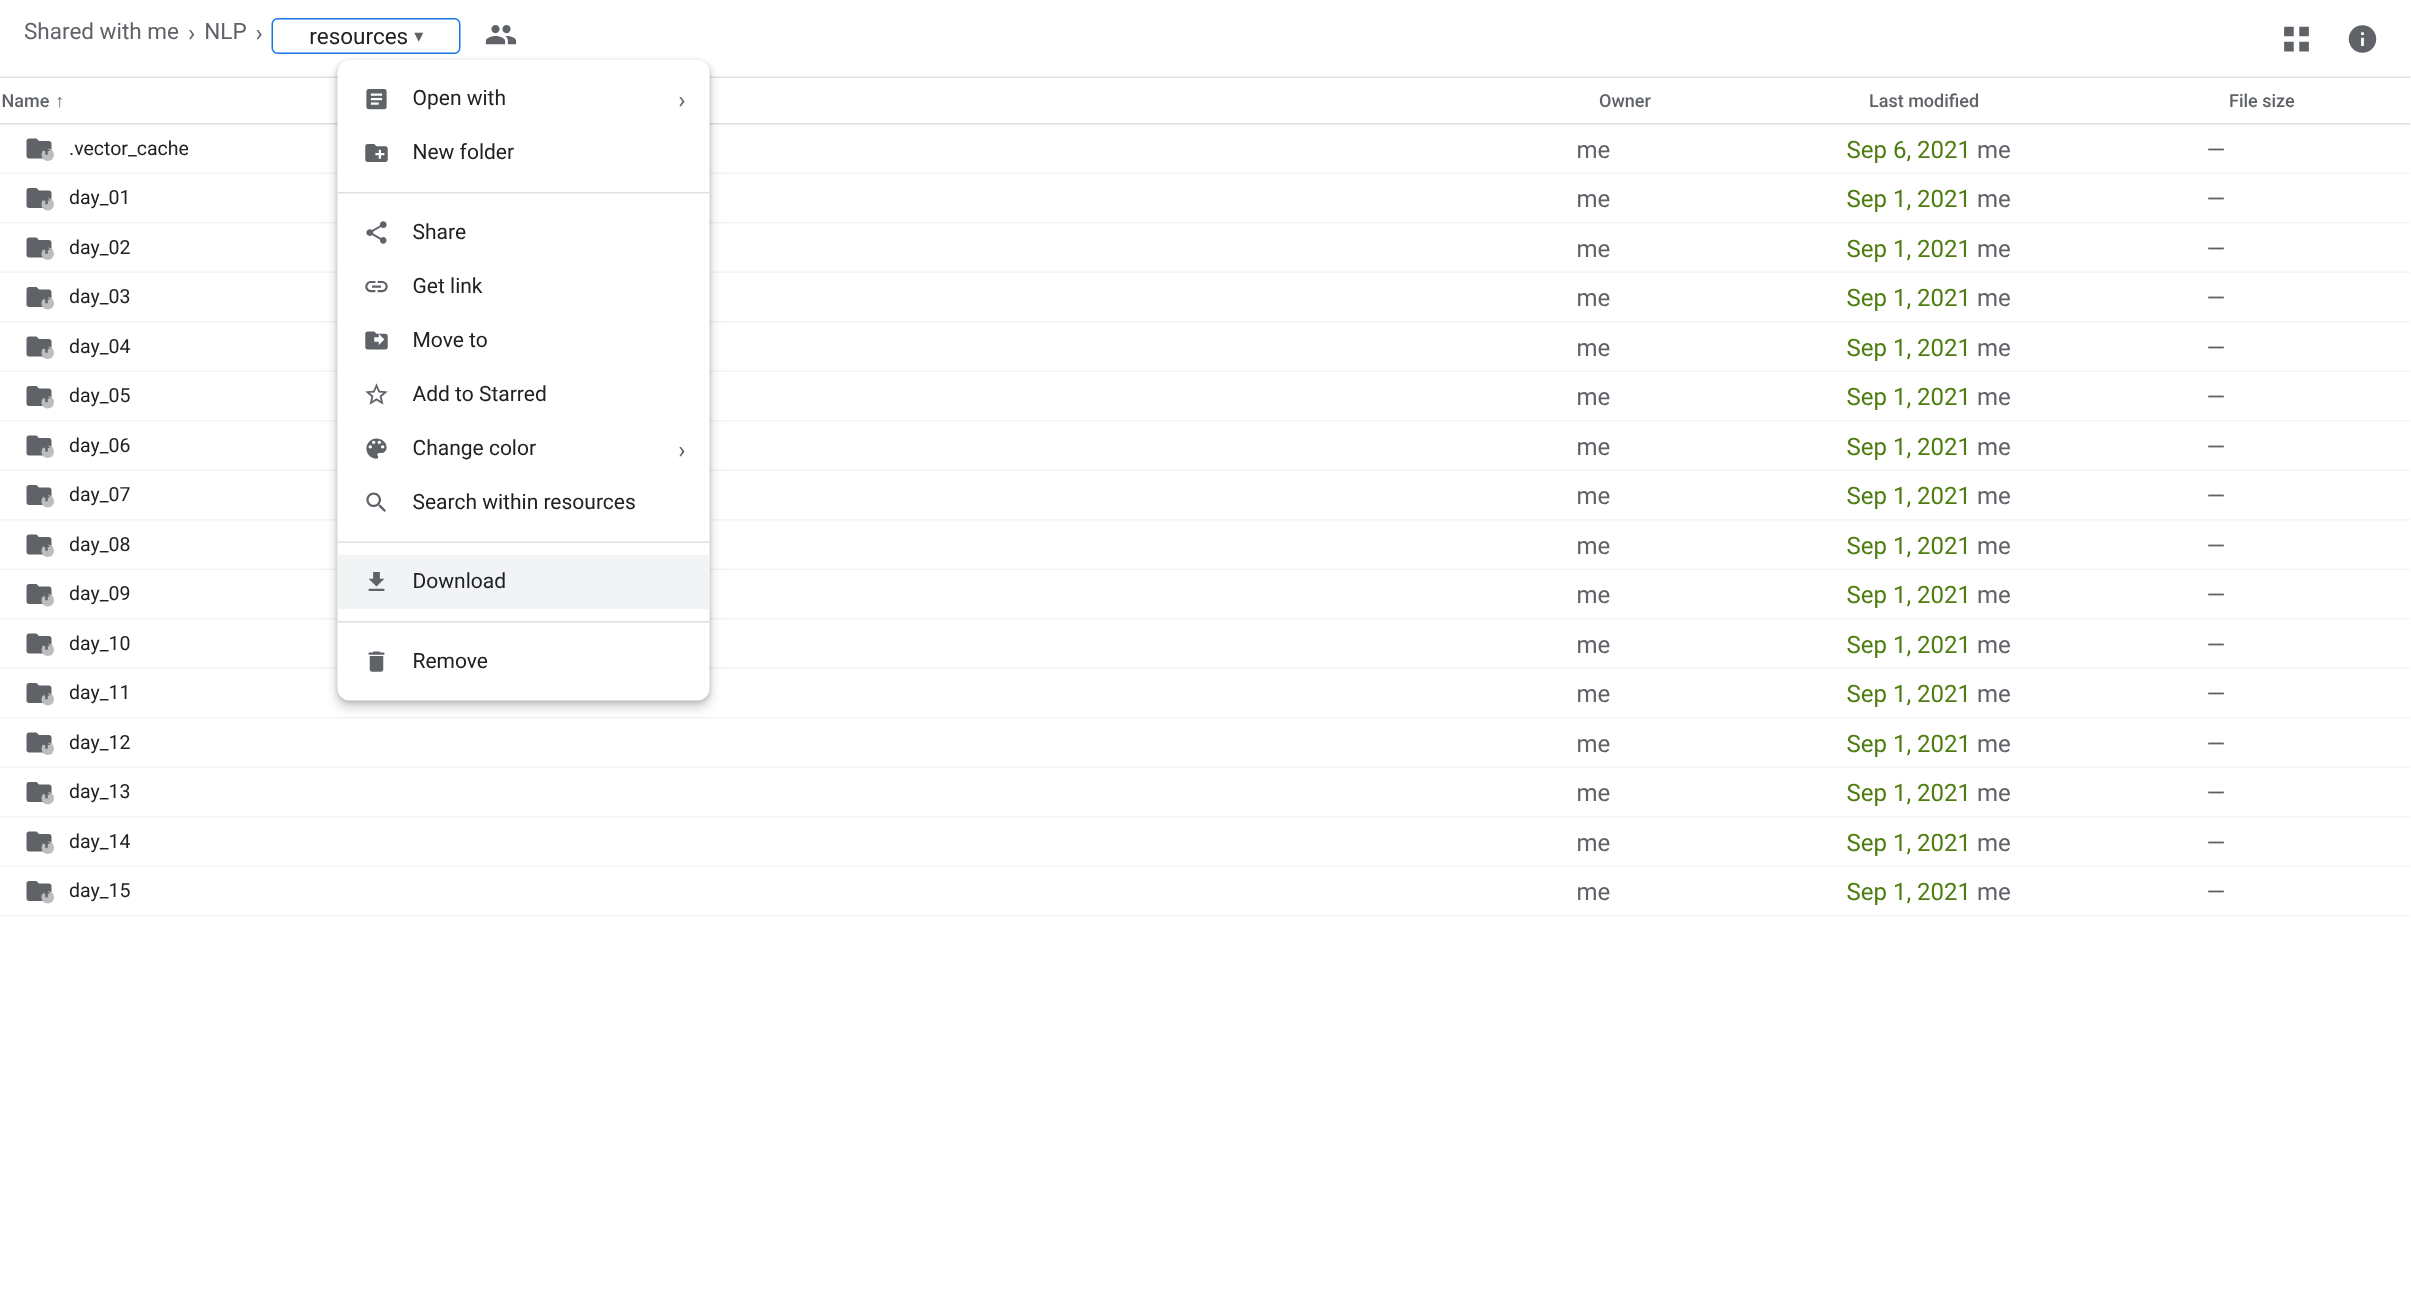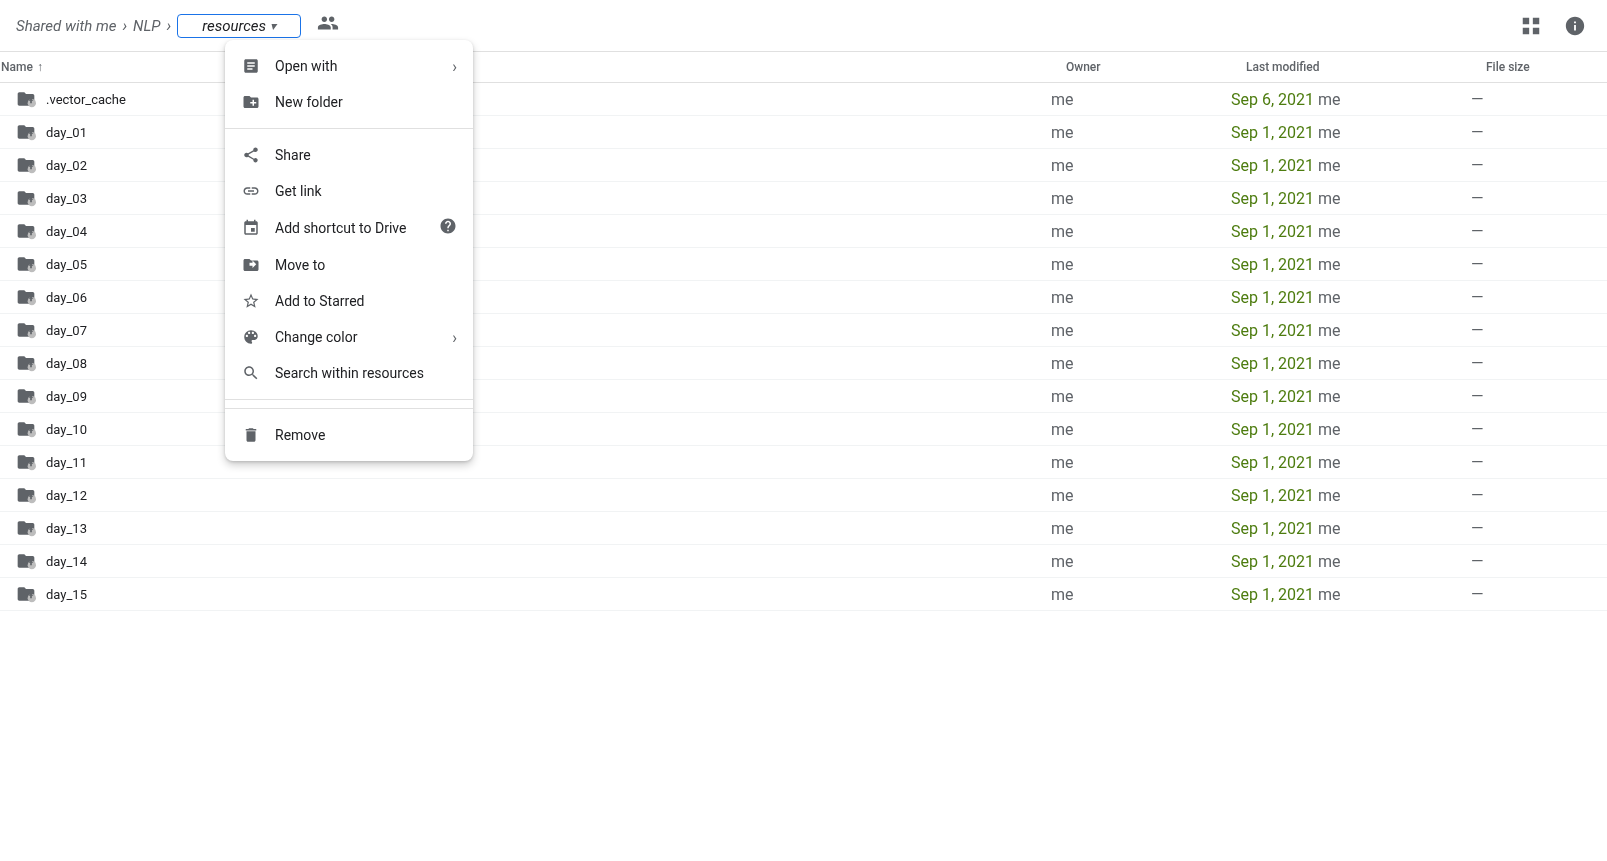--- a/index.html
+++ b/index.html
@@ -9,25 +9,24 @@
     .header {
       display: flex;
       align-items: center;
       padding: 8px 16px;
       height: 52px;
       border-bottom: 1px solid #e0e0e0;
       position: relative;
     }
     .breadcrumb {
       display: flex;
-      align-items: center;
+      align-items: flex-start;
       gap: 4px;
       font-size: 15px;
       color: #5f6368;
-      font-style: italic;
     }
     .breadcrumb-item {
       color: #5f6368;
       cursor: pointer;
     }
     .breadcrumb-separator {
       color: #5f6368;
       font-size: 16px;
       margin: 0 2px;
     }
@@ -238,33 +237,20 @@
 
     <div class="menu-item">
       <span class="menu-icon">
         <svg width="18" height="18" viewBox="0 0 24 24" fill="#5f6368">
             <path d="M3.9 12c0-1.71 1.39-3.1 3.1-3.1h4V7H7c-2.76 0-5 2.24-5 5s2.24 5 5 5h4v-1.9H7c-1.71 0-3.1-1.39-3.1-3.1zM8 13h8v-2H8v2zm9-6h-4v1.9h4c1.71 0 3.1 1.39 3.1 3.1s-1.39 3.1-3.1 3.1h-4V17h4c2.76 0 5-2.24 5-5s-2.24-5-5-5z"></path>
           </svg>
       </span>
       <span>Get link</span>
     </div>
 
-    <div class="menu-item">
-      <span class="menu-icon">
-        <svg width="18" height="18" viewBox="0 0 24 24" fill="#5f6368">
-            <path d="M17 12h-5v5h5v-5zM16 1v2H8V1H6v2H5c-1.11 0-1.99.9-1.99 2L3 19c0 1.1.89 2 2 2h14c1.1 0 2-.9 2-2V5c0-1.1-.9-2-2-2h-1V1h-2zm3 18H5V8h14v11z"></path>
-          </svg>
-      </span>
-      <span>Add shortcut to Drive</span>
-      <span class="menu-help">
-        <svg width="18" height="18" viewBox="0 0 24 24" fill="#5f6368">
-            <path d="M12 2C6.48 2 2 6.48 2 12s4.48 10 10 10 10-4.48 10-10S17.52 2 12 2zm1 17h-2v-2h2v2zm2.07-7.75l-.9.92C13.45 12.9 13 13.5 13 15h-2v-.5c0-1.1.45-2.1 1.17-2.83l1.24-1.26c.37-.36.59-.86.59-1.41 0-1.1-.9-2-2-2s-2 .9-2 2H8c0-2.21 1.79-4 4-4s4 1.79 4 4c0 .88-.36 1.68-.93 2.25z"></path>
-          </svg>
-      </span>
-    </div>
 
     <div class="menu-item">
       <span class="menu-icon">
         <svg width="18" height="18" viewBox="0 0 24 24" fill="#5f6368">
             <path d="M20 6h-8l-2-2H4c-1.1 0-1.99.9-1.99 2L2 18c0 1.1.9 2 2 2h16c1.1 0 2-.9 2-2V8c0-1.1-.9-2-2-2zm-6 10v-3h-4v-4h4V6l5 5-5 5z"></path>
           </svg>
       </span>
       <span>Move to</span>
     </div>
 
@@ -292,20 +278,28 @@
       <span class="menu-icon">
         <svg width="18" height="18" viewBox="0 0 24 24" fill="#5f6368">
             <path d="M15.5 14h-.79l-.28-.27C15.41 12.59 16 11.11 16 9.5 16 5.91 13.09 3 9.5 3S3 5.91 3 9.5 5.91 16 9.5 16c1.61 0 3.09-.59 4.23-1.57l.27.28v.79l5 4.99L20.49 19l-4.99-5zm-6 0C7.01 14 5 11.99 5 9.5S7.01 5 9.5 5 14 7.01 14 9.5 11.99 14 9.5 14z"></path>
           </svg>
       </span>
       <span>Search within resources</span>
     </div>
 
     <div class="menu-divider"></div>
 
+    <div class="menu-item active">
+      <span class="menu-icon">
+        <svg width="18" height="18" viewBox="0 0 24 24" fill="#5f6368">
+            <path d="M19 9h-4V3H9v6H5l7 7 7-7zM5 18v2h14v-2H5z"></path>
+          </svg>
+      </span>
+      <span>Download</span>
+    </div>
 
     <div class="menu-divider"></div>
 
     <div class="menu-item">
       <span class="menu-icon">
         <svg width="18" height="18" viewBox="0 0 24 24" fill="#5f6368">
             <path d="M6 19c0 1.1.9 2 2 2h8c1.1 0 2-.9 2-2V7H6v12zM19 4h-3.5l-1-1h-5l-1 1H5v2h14V4z"></path>
           </svg>
       </span>
       <span>Remove</span>

